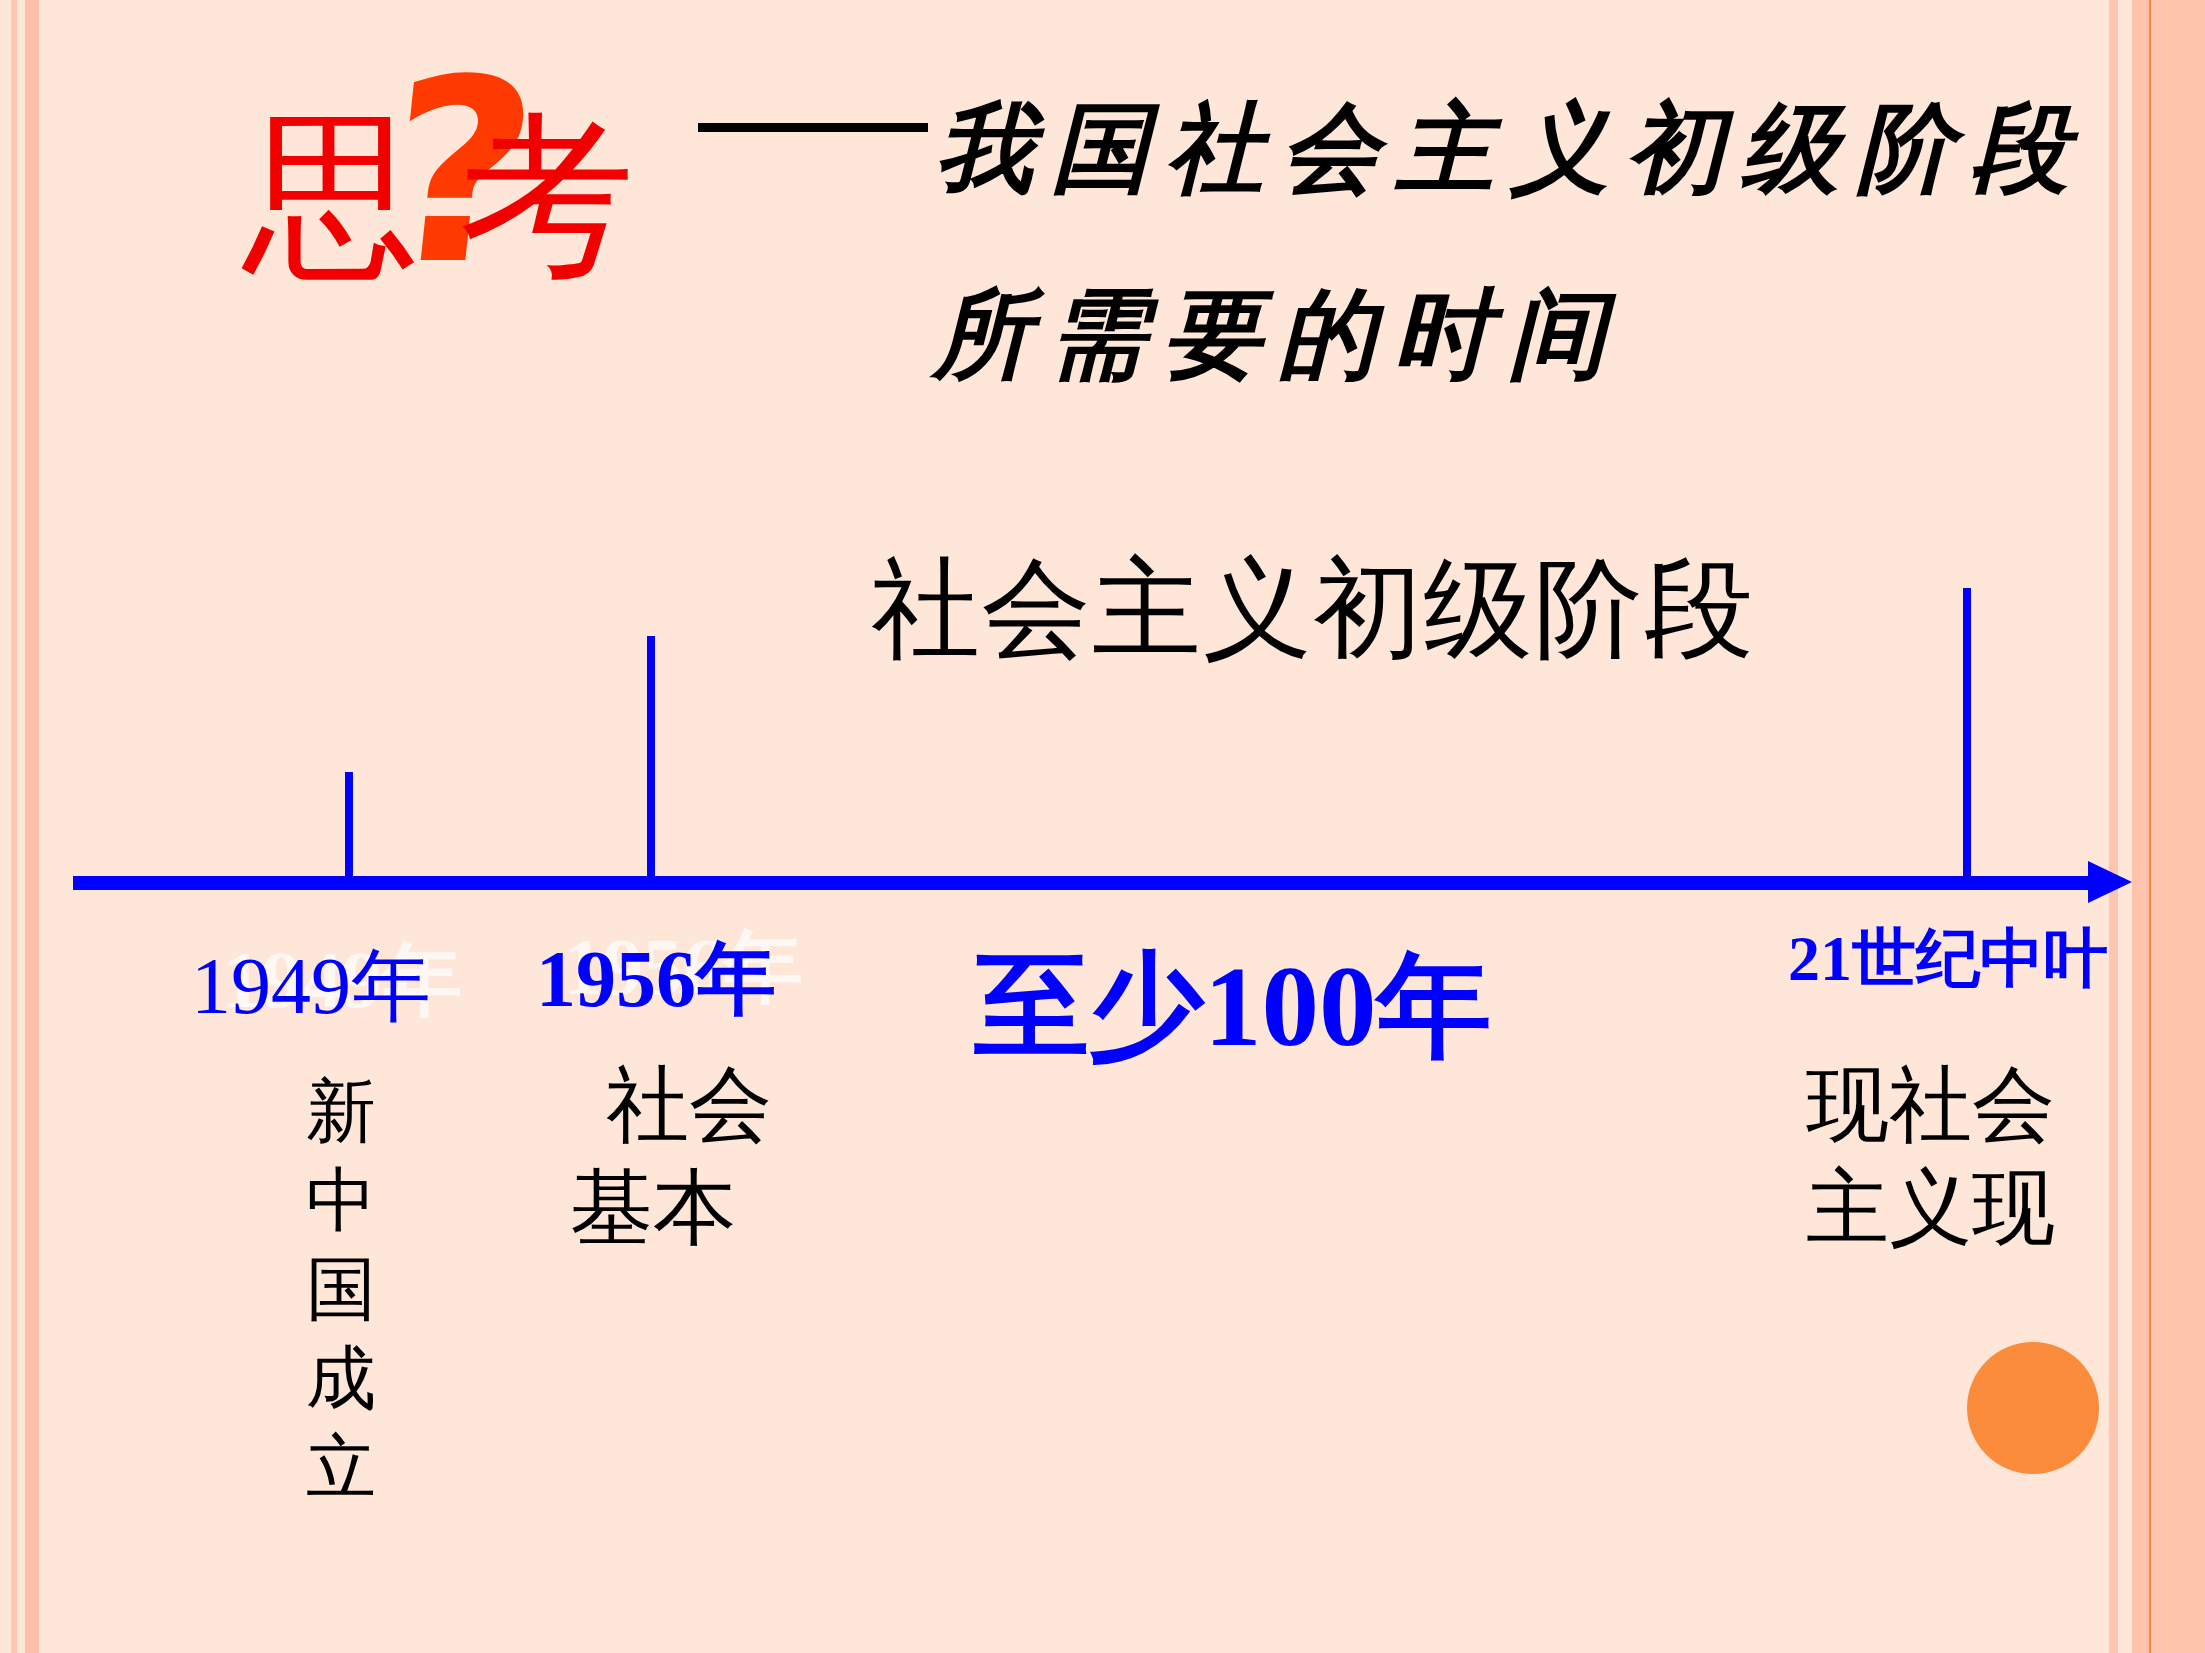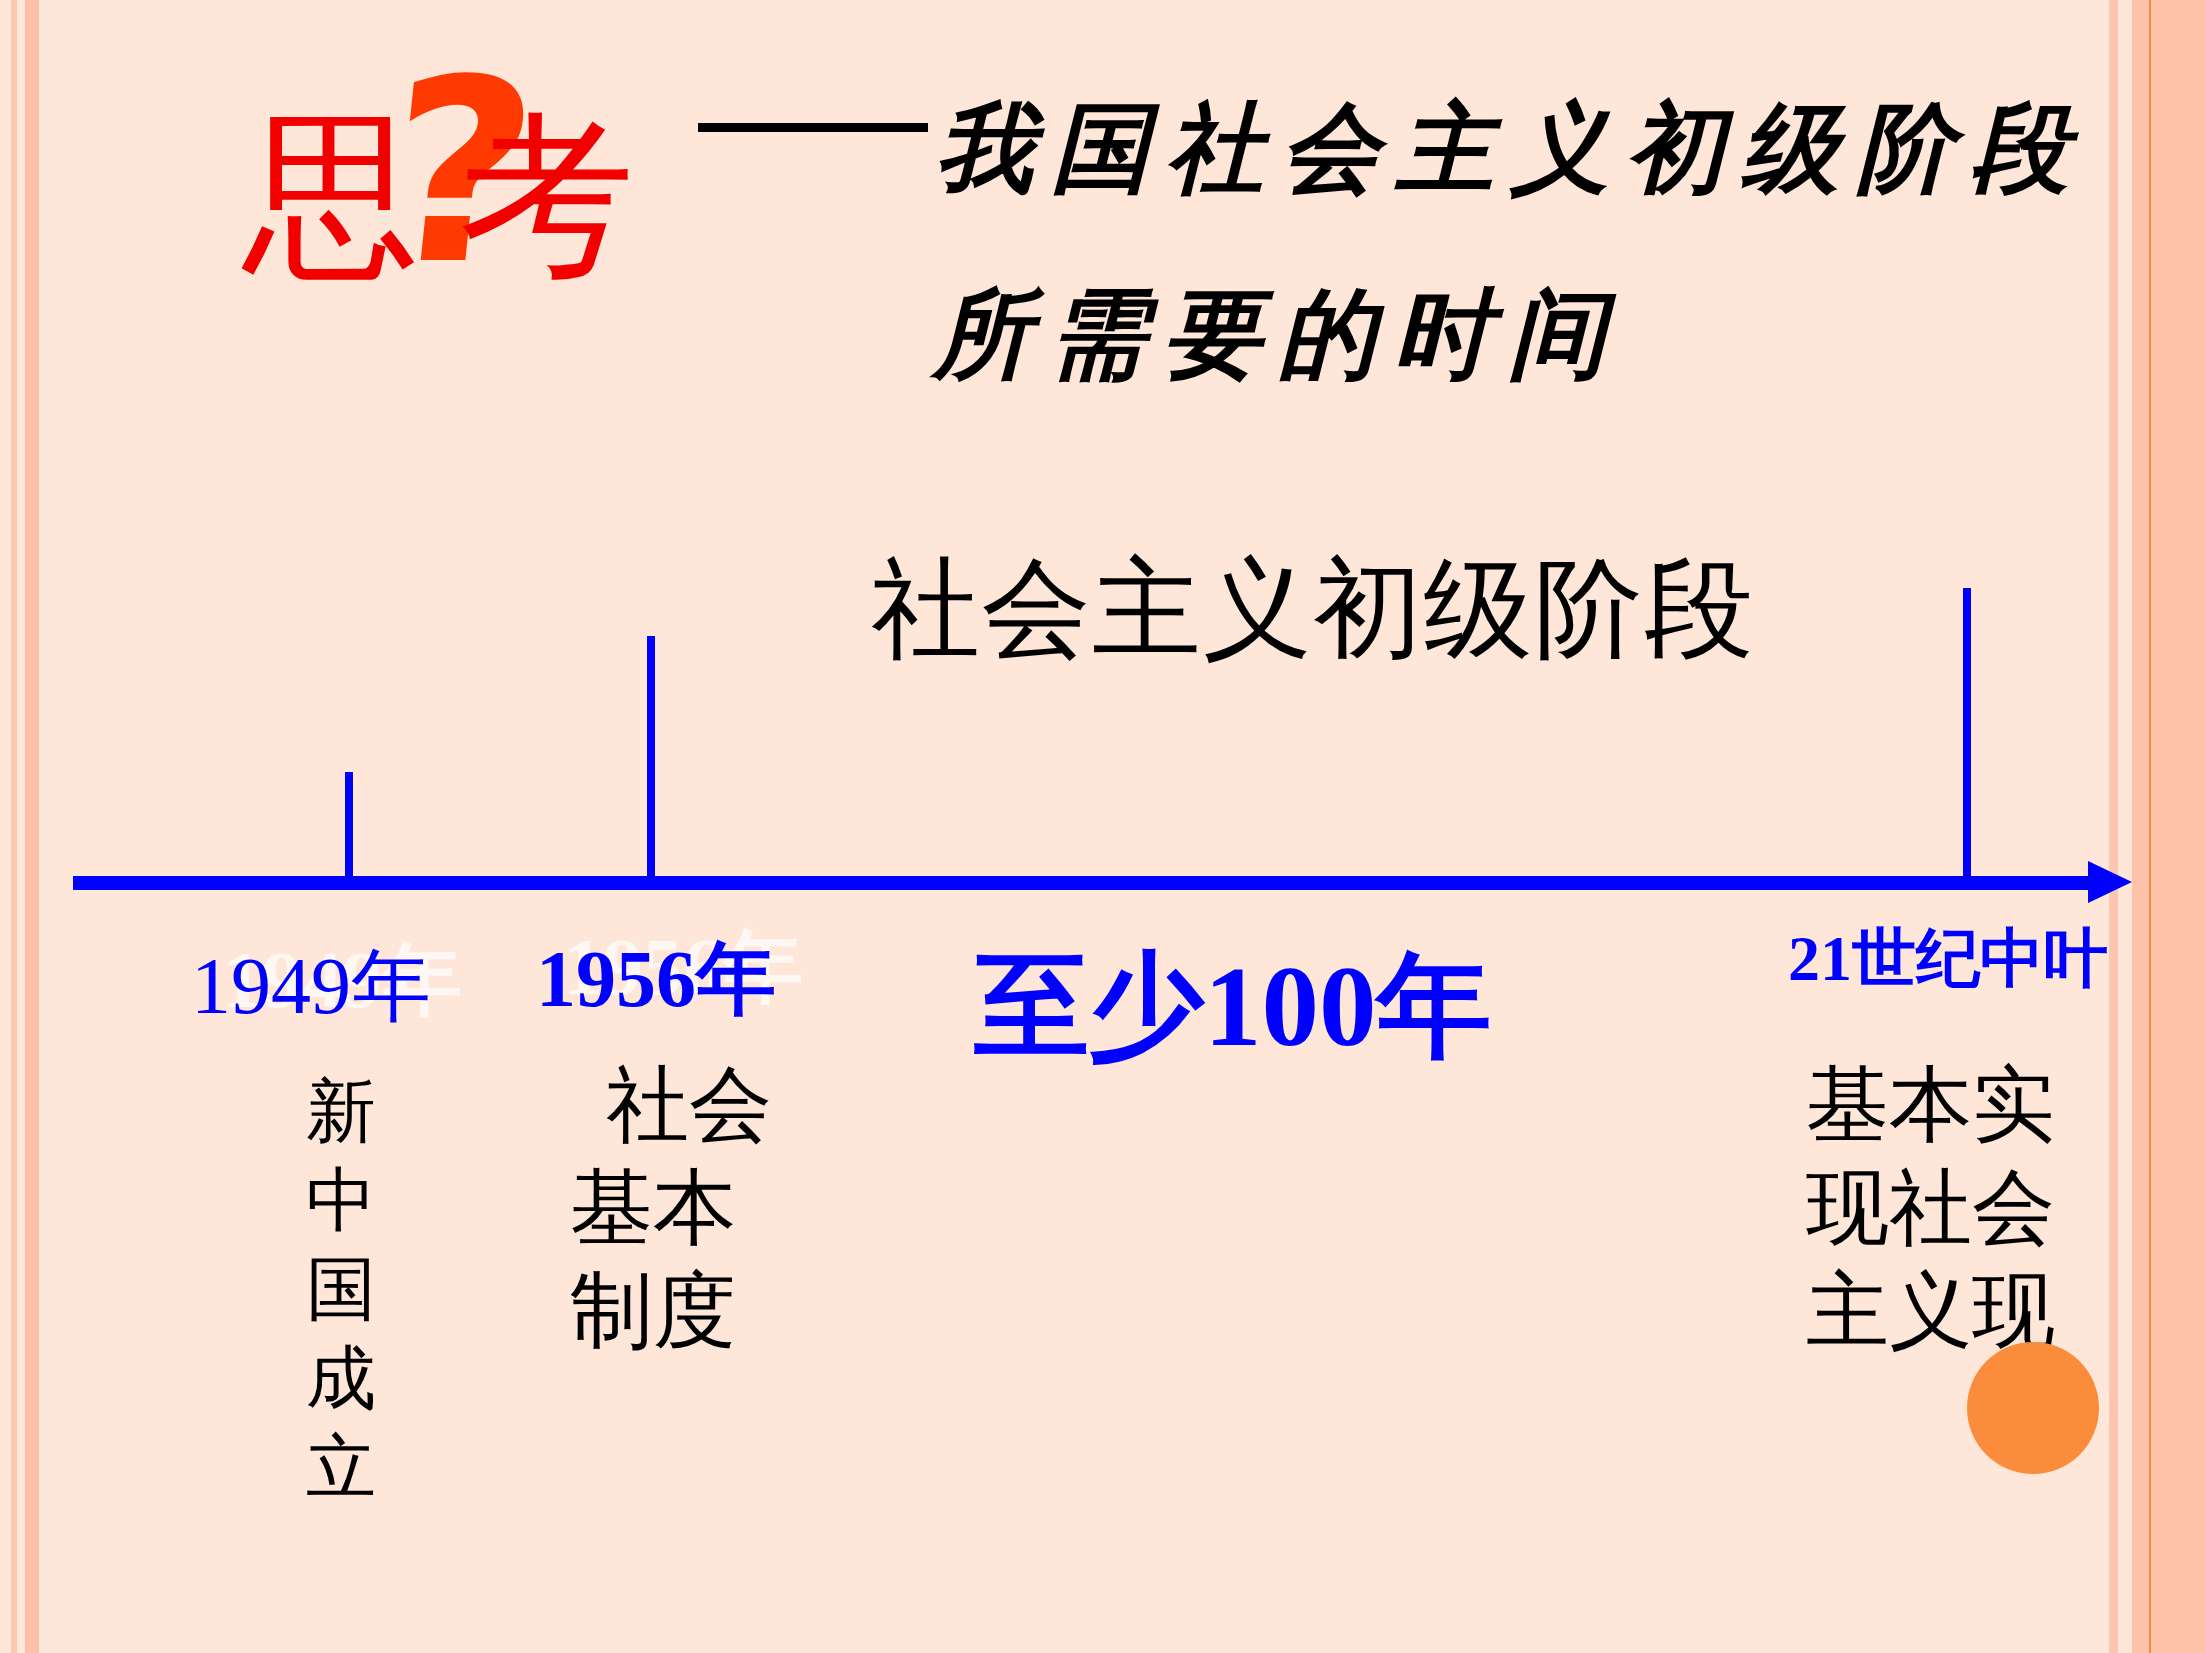--- a/index.html
+++ b/index.html
@@ -58,23 +58,21 @@
   <span style="height:89px;">新</span>
   <span style="height:89px;">中</span>
   <span style="height:89px;">国</span>
   <span style="height:89px;">成</span>
   <span style="height:89px;">立</span>
 </div>
 
 <div class="vcol" style="left:570px;top:1063px;font-size:83px;">
   <span style="height:103px;margin-left:36px;">社会</span>
   <span style="height:103px;">基本</span>
-  <span style="height:103px;">制度</span>
 </div>
 
 <div class="vcol" style="left:1806px;top:1063px;font-size:83px;">
-  <span style="height:103px;">基本实</span>
   <span style="height:103px;">现社会</span>
   <span style="height:103px;">主义现</span>
 </div>
 
 <div class="circle" style="left:1967px;top:1342px;"></div>
 
 
 </body></html>

